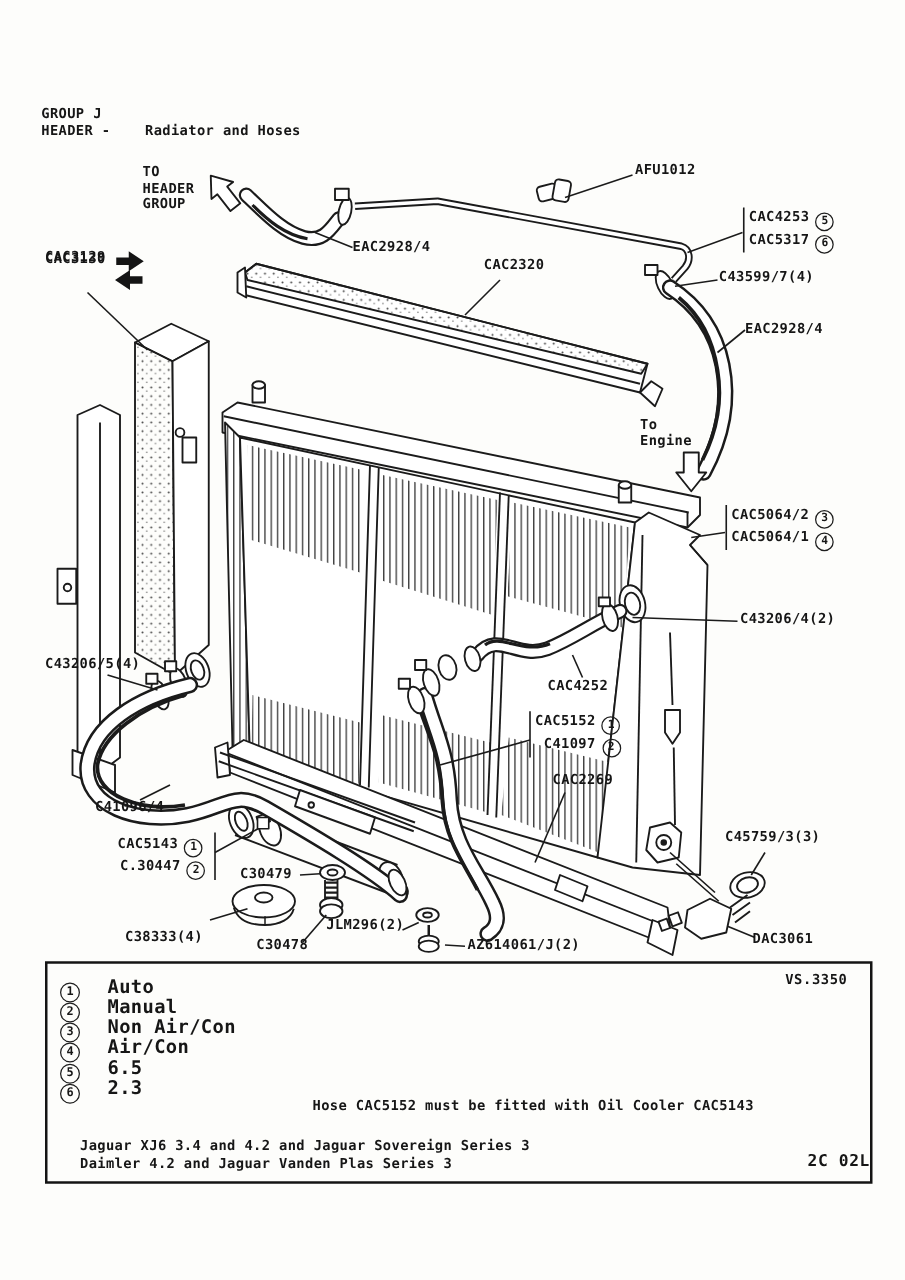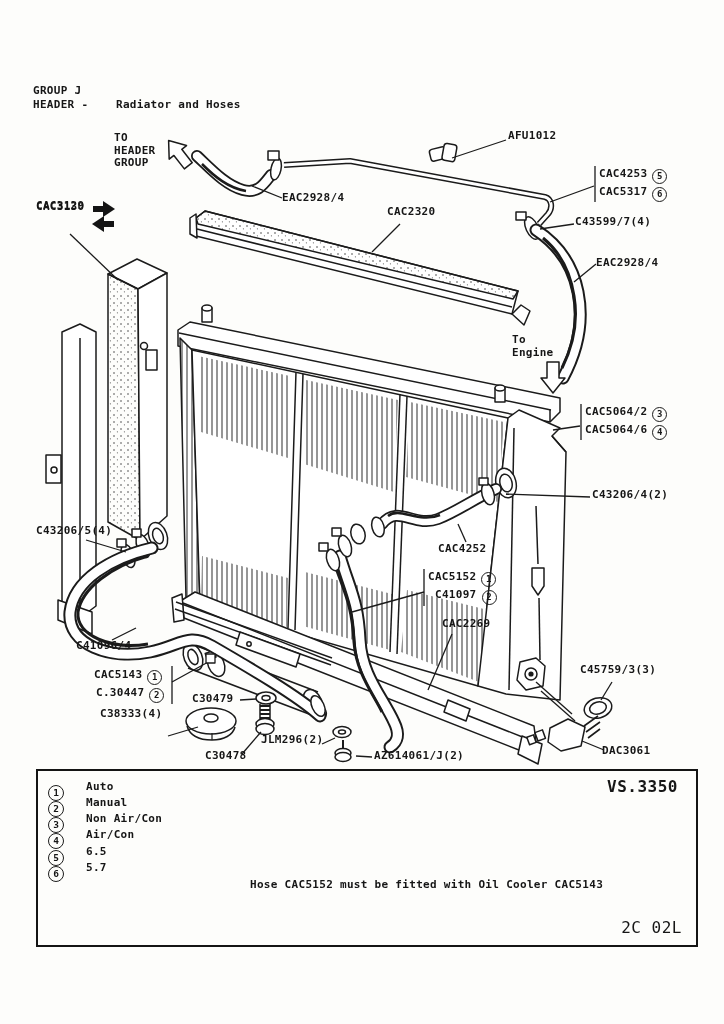--- a/index.html
+++ b/index.html
@@ -17,26 +17,26 @@
     border-radius:50%;font-size:9px;line-height:13px;text-align:center;
     margin-left:5px;vertical-align:-2px;font-weight:bold;
   }
   svg{position:absolute;left:0;top:0;}
   .legend-box{
     position:absolute;left:36px;top:769px;width:658px;height:174px;
     border:2px solid #141414;background:transparent;
   }
   .legend-row{position:absolute;left:10px;height:15px;}
   .legend-row .badge{width:14px;height:14px;line-height:14px;font-size:9.5px;margin-left:0;}
-  .legend-row .ltext{position:absolute;left:38px;top:1px;font-size:11px;font-weight:bold;letter-spacing:.3px;white-space:nowrap;}
-  .vs-code{position:absolute;right:18px;top:6px;font-size:16px;font-weight:bold;letter-spacing:.5px;}
+  .legend-row .ltext{position:absolute;left:38px;top:1px;font-size:15px;font-weight:bold;letter-spacing:.3px;white-space:nowrap;}
+  .vs-code{position:absolute;right:18px;top:6px;font-size:11px;font-weight:bold;letter-spacing:.5px;}
   .note{position:absolute;left:212px;top:107px;font-size:11px;font-weight:bold;letter-spacing:.3px;white-space:nowrap;}
   .footer1{position:absolute;left:26px;top:139px;font-size:11px;font-weight:bold;letter-spacing:.3px;white-space:nowrap;}
   .footer2{position:absolute;left:26px;top:153px;font-size:11px;font-weight:bold;letter-spacing:.3px;white-space:nowrap;}
-  .page-code{position:absolute;right:14px;bottom:8px;font-size:16px;font-weight:normal;letter-spacing:.5px;}
+  .page-code{position:absolute;right:0;bottom:8px;font-size:13px;font-weight:bold;letter-spacing:.5px;}
 </style>
 </head>
 <body>
 
 <div class="page">
 
   <svg width="724" height="1024" viewBox="0 0 724 1024">
     <defs>
       <pattern id="stip" width="7" height="7" patternUnits="userSpaceOnUse">
         <circle cx="2" cy="2" r="0.8" fill="#444"></circle>
@@ -306,21 +306,21 @@
 
   <div class="lbl" style="left:512px;top:334px">
     <div>To</div>
     <div>Engine</div>
   </div>
 
   <div class="lbl" style="left:585px;top:406px">
     <span>CAC5064/2</span><span class="badge">3</span>
   </div>
   <div class="lbl" style="left:585px;top:424px">
-    <span>CAC5064/6</span><span class="badge">4</span>
+    <span>CAC5064/1</span><span class="badge">4</span>
   </div>
 
   <div class="lbl" style="left:592px;top:489px">C43206/4(2)</div>
   <div class="lbl" style="left:438px;top:543px">CAC4252</div>
 
   <div class="lbl" style="left:428px;top:571px">
     <span>CAC5152</span><span class="badge">1</span>
   </div>
   <div class="lbl" style="left:435px;top:589px">
     <span>C41097</span><span class="badge">2</span>
@@ -331,21 +331,21 @@
   <div class="lbl" style="left:76px;top:640px">C41096/4</div>
 
   <div class="lbl" style="left:94px;top:669px">
     <span>CAC5143</span><span class="badge">1</span>
   </div>
   <div class="lbl" style="left:96px;top:687px">
     <span>C.30447</span><span class="badge">2</span>
   </div>
 
   <div class="lbl" style="left:192px;top:693px">C30479</div>
-  <div class="lbl" style="left:100px;top:708px">C38333(4)</div>
+  <div class="lbl" style="left:100px;top:744px">C38333(4)</div>
   <div class="lbl" style="left:261px;top:734px">JLM296(2)</div>
   <div class="lbl" style="left:205px;top:750px">C30478</div>
   <div class="lbl" style="left:374px;top:750px">AZ614061/J(2)</div>
   <div class="lbl" style="left:580px;top:664px">C45759/3(3)</div>
   <div class="lbl" style="left:602px;top:745px">DAC3061</div>
 
   <div class="legend-box">
     <div class="legend-row" style="top:8px">
       <span class="badge">1</span>
       <span class="ltext">Auto</span>
@@ -361,21 +361,23 @@
     <div class="legend-row" style="top:56px">
       <span class="badge">4</span>
       <span class="ltext">Air/Con</span>
     </div>
     <div class="legend-row" style="top:73px">
       <span class="badge">5</span>
       <span class="ltext">6.5</span>
     </div>
     <div class="legend-row" style="top:89px">
       <span class="badge">6</span>
-      <span class="ltext">5.7</span>
+      <span class="ltext">2.3</span>
     </div>
 
     <div class="vs-code">VS.3350</div>
     <div class="note">Hose CAC5152 must be fitted with Oil Cooler CAC5143</div>
+    <div class="footer1">Jaguar XJ6 3.4 and 4.2 and Jaguar Sovereign Series 3</div>
+    <div class="footer2">Daimler 4.2 and Jaguar Vanden Plas Series 3</div>
     <div class="page-code">2C 02L</div>
   </div>
 
 </div>
 
 </body></html>

